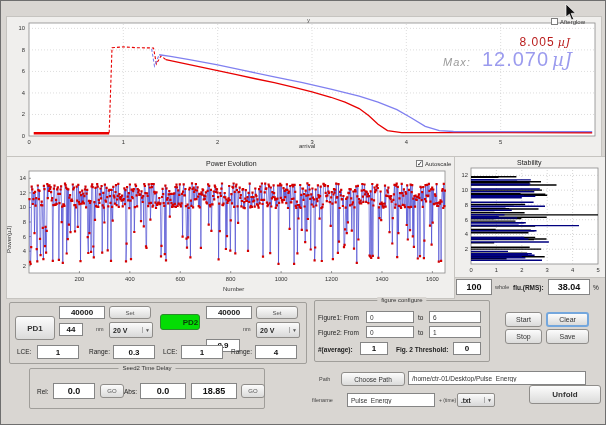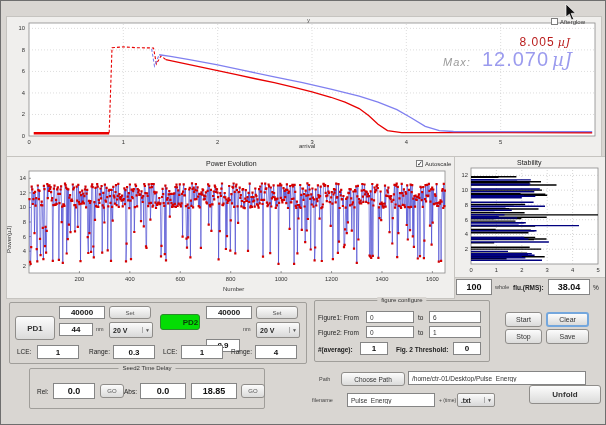--- a/index.html
+++ b/index.html
@@ -172,21 +172,21 @@
   <input class="field lg" style="left: 455px; top: 278px; width: 36px; height: 16px;" value="100">
   <div class="lbl sm" style="left:494px;top:283px;">whole</div>
   <div class="lbl" style="left:512px;top:283px;font-weight:600;">flu.(RMS):</div>
   <input class="field lg" style="left: 547px; top: 278px; width: 42px; height: 16px;" value="38.04">
   <div class="lbl" style="left:592px;top:283px;">%</div>
 
   <div class="group" style="left:8px;top:301px;width:298px;height:62px;"></div>
   <div class="btn" id="pd1-btn" style="left:14px;top:315px;width:40px;height:24px;font-size:8px;">PD1</div>
   <input class="field" style="left: 58px; top: 305px; width: 46px; height: 13px;" value="40000">
   <div class="btn small" style="left:108px;top:305px;width:42px;height:13px;">Set</div>
-  <input class="field" style="left: 58px; top: 322px; width: 34px; height: 13px;" value="44">
+  <input class="field" style="left: 58px; top: 322px; width: 24px; height: 13px;" value="44">
   <div class="lbl sm" style="left:95px;top:325px;">nm</div>
   <div class="dd" style="left:108px;top:321px;width:44px;height:16px;">
     <span>20 V</span>
     <span class="arr">▼</span>
   </div>
   <div class="btn" id="pd2-btn" style="left:159px;top:313px;width:40px;height:16px;font-size:8px;padding-left:21px;">PD2</div>
   <input class="field" style="left: 205px; top: 305px; width: 46px; height: 13px;" value="40000">
   <div class="btn small" style="left:255px;top:305px;width:42px;height:13px;">Set</div>
   <input class="field" style="left: 205px; top: 322px; width: 34px; height: 13px; margin-top: 16px;" value="8.9">
   <div class="lbl sm" style="left:242px;top:325px;">nm</div>

